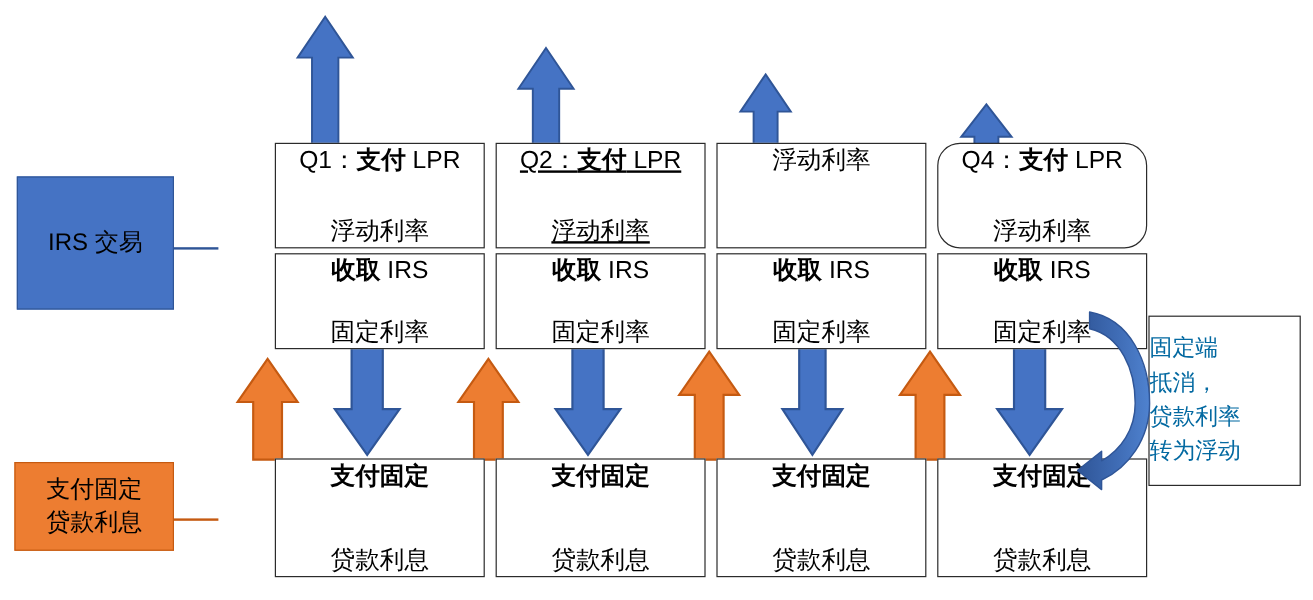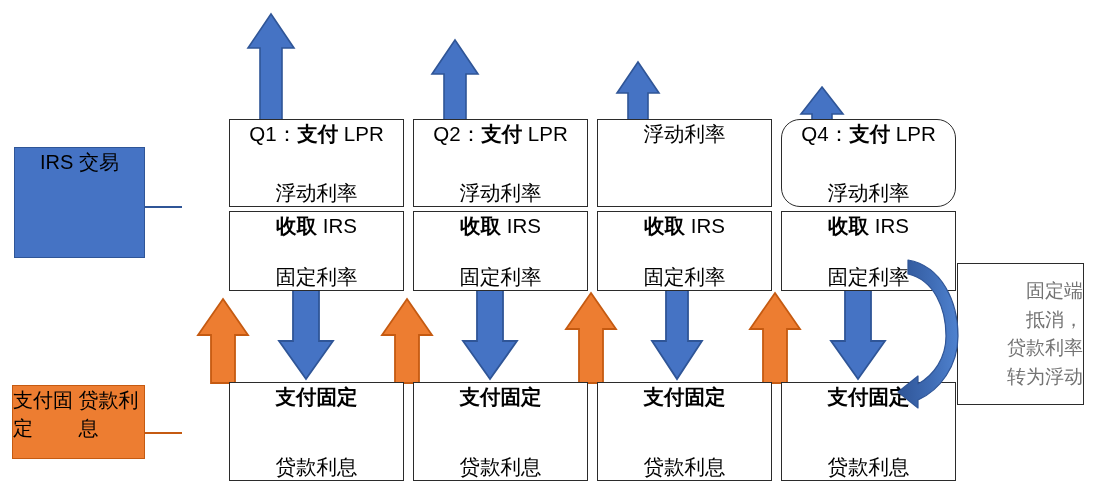--- a/index.html
+++ b/index.html
@@ -32,44 +32,44 @@
   }
   .cell .ln{white-space:nowrap;}
   .cell .f20{font-size:20.5px;}
   .b{font-weight:bold;}
 
   
   .legend{
     position:absolute;
     box-sizing:border-box;
     display:flex;
-    flex-direction:row;
-    align-items:flex-start;
+    flex-direction:column;
+    align-items:center;
     justify-content:center;
     line-height:1.42;
     font-size:20px;
     color:#000000;
     z-index:6;
   }
   .legend-blue{background:#4573C4;border:1.4px solid #2f5597;}
   .legend-orange{background:#ED7D31;border:1.4px solid #c55a11;}
 
   
   .note{
     position:absolute;
     box-sizing:border-box;
     background:#ffffff;
     border:1.3px solid #2b2b2b;
     display:flex;
     flex-direction:column;
-    align-items:flex-end;
+    align-items:flex-start;
     justify-content:center;
     line-height:1.5;
     font-size:19px;
-    color:#737373;
+    color:#0369a1;
     z-index:6;
   }
 
   
   .conn{position:absolute;z-index:4;}
   .conn-blue{background:#2f5597;}
   .conn-orange{background:#c55a11;}
 
   svg.arrow{position:absolute;overflow:visible;z-index:3;}
   svg.arrow-front{z-index:7;}
@@ -89,21 +89,21 @@
     <polygon points="23,2 44,33 33,33 33,70 13,70 13,33 2,33" fill="#4573C4" stroke="#2f5597" stroke-width="1.6"></polygon>
   </svg>
   <svg class="arrow" style="left:799px;top:85px;width:46px;height:45px;" viewBox="0 0 46 45">
     <polygon points="23,2 44,29 33,29 33,45 13,45 13,29 2,29" fill="#4573C4" stroke="#2f5597" stroke-width="1.6"></polygon>
   </svg>
 
   <div class="cell" style="left:181px;top:119px;width:175px;height:88px;">
     <div class="ln f20"><span>Q1：</span><span class="b">支付</span><span> LPR</span></div>
     <div class="ln f20">浮动利率</div>
   </div>
-  <div class="cell" style="left:365px;top:119px;width:175px;height:88px;">
+  <div class="cell" style="left:365px;top:119px;width:175px;height:88px;text-decoration:underline;">
     <div class="ln f20"><span>Q2：</span><span class="b">支付</span><span> LPR</span></div>
     <div class="ln f20">浮动利率</div>
   </div>
   <div class="cell" style="left:549px;top:119px;width:175px;height:88px;">
     <div class="ln f20">浮动利率</div>
   </div>
   <div class="cell" style="left:733px;top:119px;width:175px;height:88px;border-radius:19px;">
     <div class="ln f20"><span>Q4：</span><span class="b">支付</span><span> LPR</span></div>
     <div class="ln f20">浮动利率</div>
   </div>

